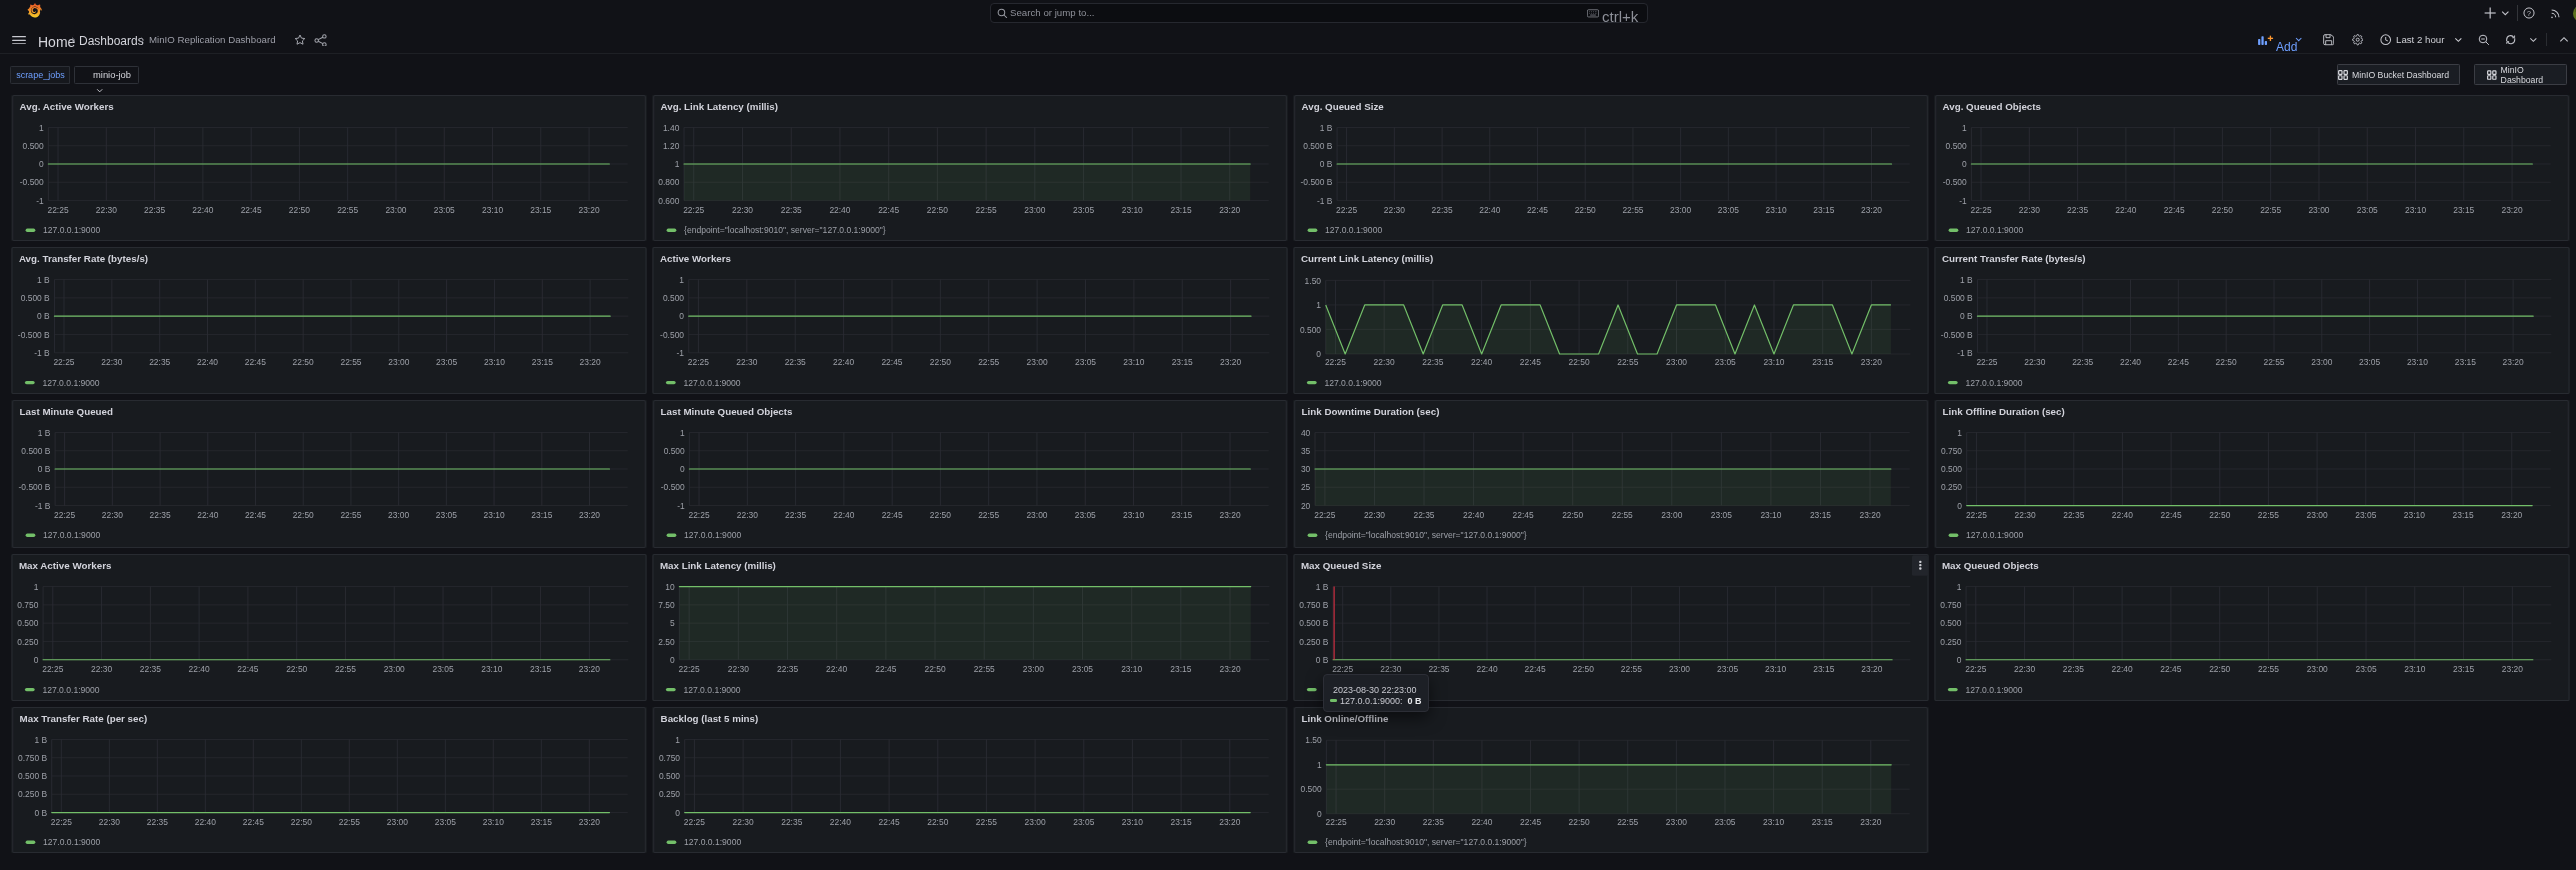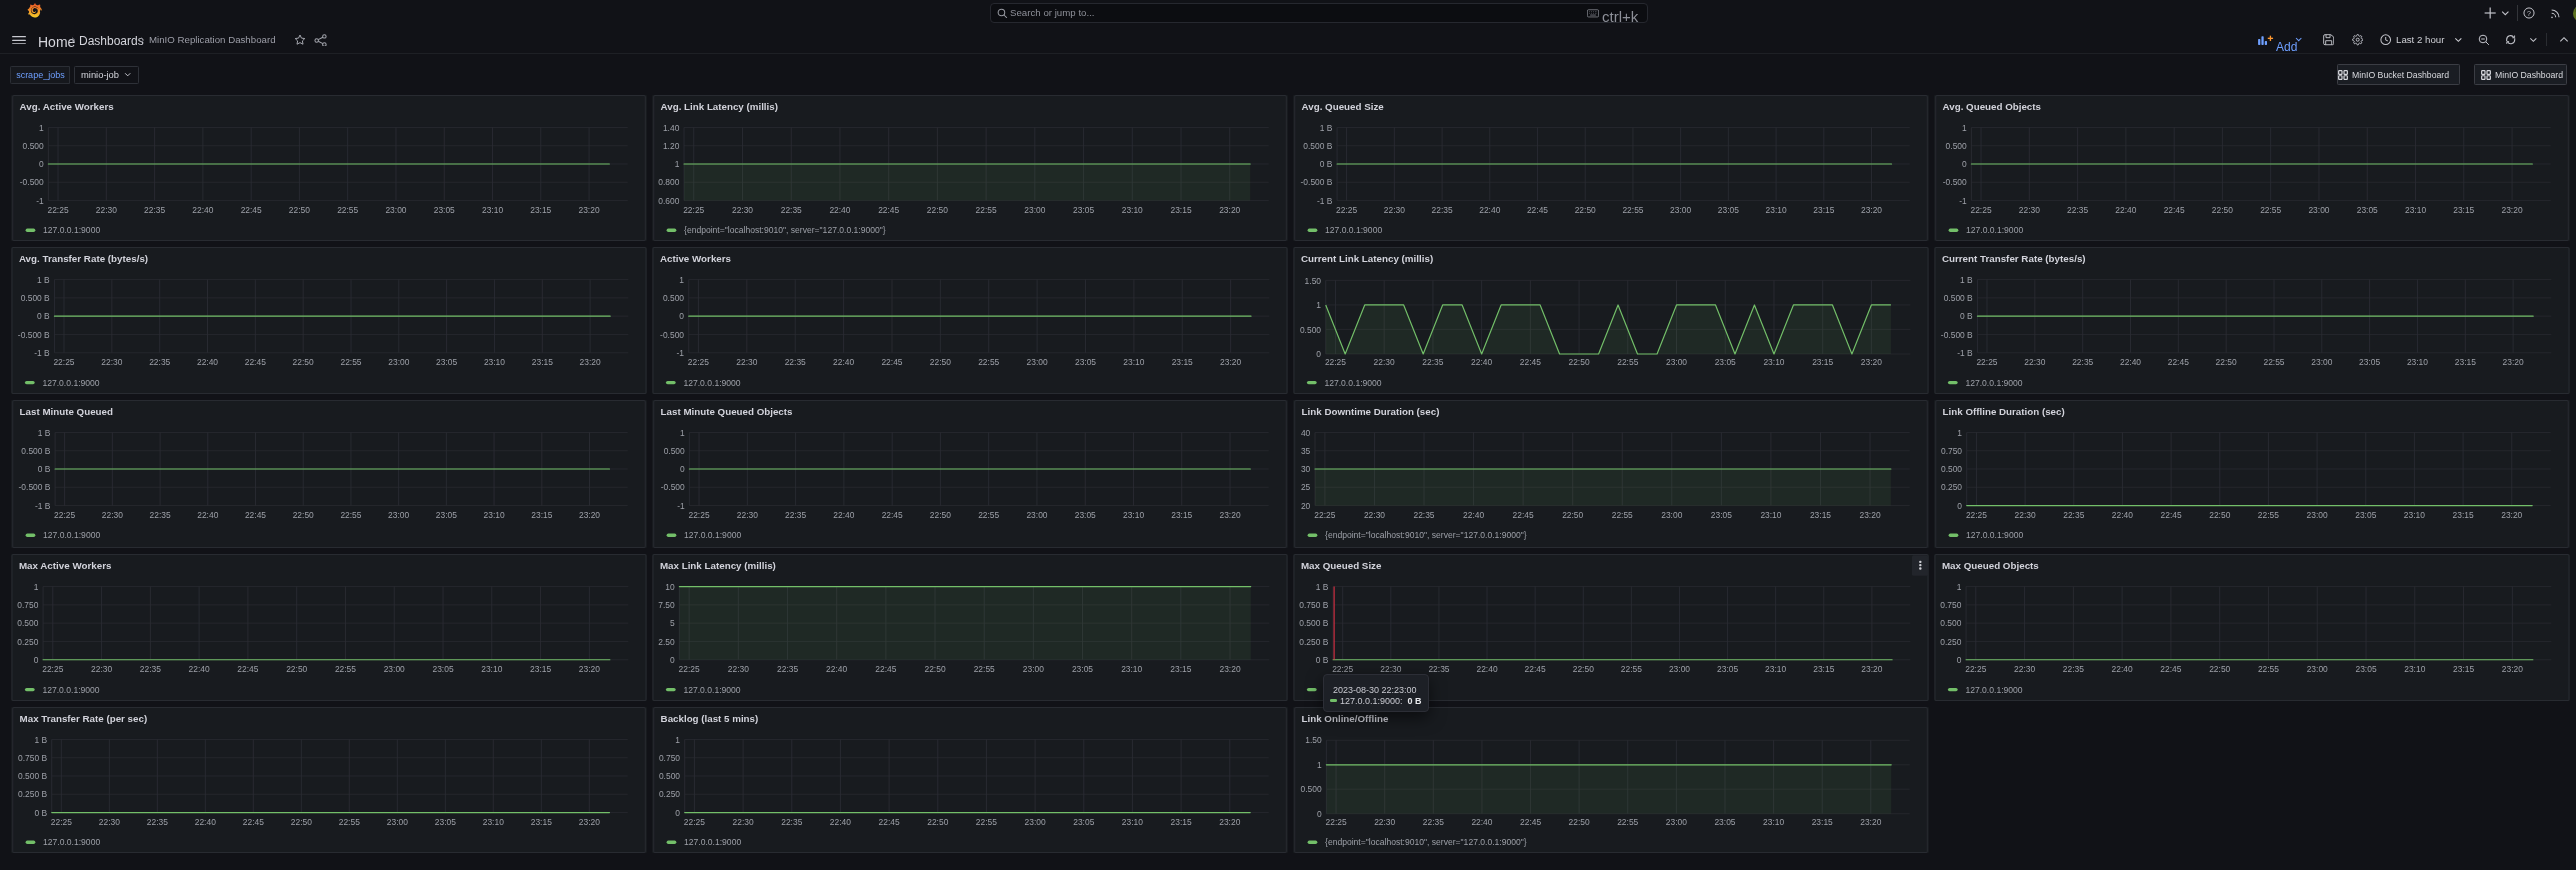--- a/index.html
+++ b/index.html
@@ -133,33 +133,33 @@
     </svg>
 <svg style="position:absolute;left:2529px;top:10px" width="8.7" height="6" viewBox="0 0 13 9" fill="none" stroke="#c3c4cb" stroke-width="1.6">
       <path d="M2 2l4.5 4.5L11 2"></path>
     </svg>
 <div style="position:absolute;left:2546px;top:6px;width:0.7px;height:13.4px;background:#2a2c31"></div>
 <svg style="position:absolute;left:2559px;top:9.4px" width="10" height="6.7" viewBox="0 0 15 10" fill="none" stroke="#c3c4cb" stroke-width="1.7">
       <path d="M2 8l5.5-5.5L13 8"></path>
     </svg>
 </div>
 <div style="position:absolute;left:10.4px;top:66px;width:60px;height:17.5px;box-sizing:border-box;background:#16181d;border:0.7px solid #2b2e35;border-radius:1.3px 0 0 1.3px;line-height:16px;text-align:center;font-size:9px;font-weight:500;color:#6e9fff">scrape_jobs</div>
-<div style="position:absolute;left:74px;top:66px;width:65px;height:17.5px;box-sizing:border-box;border:0.7px solid #2e3138;border-radius:1.3px;line-height:16px;font-size:9.4px;color:#d4d5dc;padding-left:6px">minio-job <svg style="margin-left:2.7px;vertical-align:0.7px" width="7.4" height="5.4" viewBox="0 0 13 9" fill="none" stroke="#d4d5dc" stroke-width="1.6">
+<div style="position:absolute;left:74px;top:66px;width:65px;height:17.5px;box-sizing:border-box;border:0.7px solid #2e3138;border-radius:1.3px;line-height:16px;font-size:9.4px;color:#d4d5dc;padding-left:18px">minio-job <svg style="margin-left:2.7px;vertical-align:0.7px" width="7.4" height="5.4" viewBox="0 0 13 9" fill="none" stroke="#d4d5dc" stroke-width="1.6">
       <path d="M2 2l4.5 4.5L11 2"></path>
     </svg></div>
 <div style="position:absolute;left:2337px;top:64px;width:123px;height:21px;box-sizing:border-box;background:#1a1d23;border:1px solid #3b3d44;border-radius:1.3px;display:flex;align-items:center;">
 <svg width="10" height="10" viewBox="0 0 15 15" fill="none" stroke="#d9dadf" stroke-width="1.8">
       <rect x="1" y="1" width="5" height="5.6" rx="1"></rect>
       <rect x="9" y="1" width="5" height="5.6" rx="1"></rect>
       <rect x="1" y="8.6" width="5" height="5.6" rx="1"></rect>
       <rect x="9" y="8.6" width="5" height="5.6" rx="1"></rect>
     </svg>
 <span style="margin-left:4px;font-size:8.7px;color:#d9dadf">MinIO Bucket Dashboard</span>
   </div>
-<div style="position:absolute;left:2474px;top:64px;width:93px;height:21px;box-sizing:border-box;background:#1a1d23;border:1px solid #3b3d44;border-radius:1.3px;display:flex;align-items:center;padding-left:6px">
+<div style="position:absolute;left:2474px;top:64px;width:93px;height:21px;box-sizing:border-box;background:#1a1d23;border:1px solid #3b3d44;border-radius:1.3px;display:flex;align-items:center;padding-left:12px">
 <svg width="10" height="10" viewBox="0 0 15 15" fill="none" stroke="#d9dadf" stroke-width="1.8">
       <rect x="1" y="1" width="5" height="5.6" rx="1"></rect>
       <rect x="9" y="1" width="5" height="5.6" rx="1"></rect>
       <rect x="1" y="8.6" width="5" height="5.6" rx="1"></rect>
       <rect x="9" y="8.6" width="5" height="5.6" rx="1"></rect>
     </svg>
 <span style="margin-left:4px;font-size:8.7px;color:#d9dadf">MinIO Dashboard</span>
   </div>
 <div class="panel" style="left:10.8px;top:95px;width:636px;height:146px">
 <svg width="636" height="146" viewBox="0 0 946 218">

